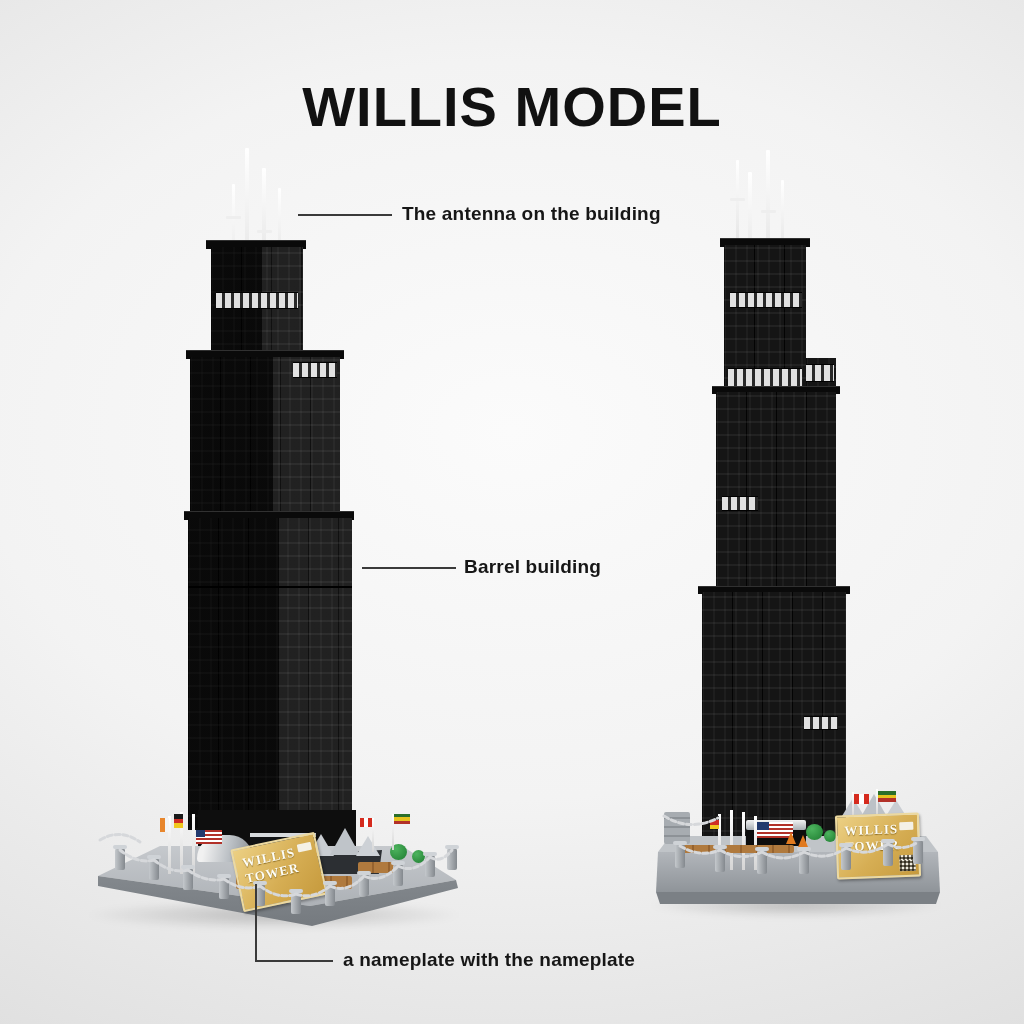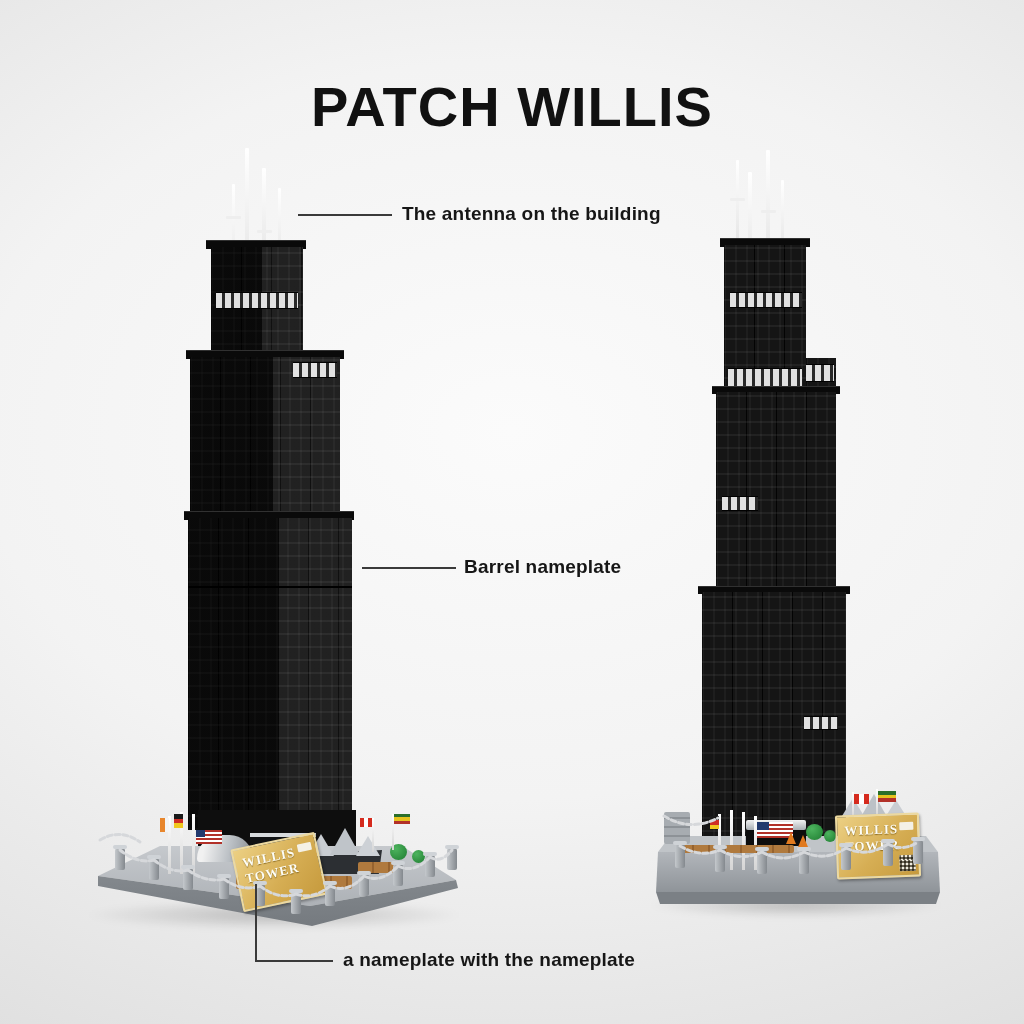--- a/index.html
+++ b/index.html
@@ -71,21 +71,21 @@
   
   .callout-line{position:absolute;background:#3a3a3a;}
   .callout-text{position:absolute;font-weight:bold;font-size:19px;color:#161616;
     letter-spacing:.2px;white-space:nowrap;}
 </style>
 </head>
 <body>
 
 <div id="canvas">
 
-  <div class="title">PATCH WILLIS</div>
+  <div class="title">WILLIS MODEL</div>
 
   <div class="abs" style="left:0;top:0;width:0;height:0;">
 
     <div class="mast" style="left:232px;top:184px;width:3px;height:148px;"></div>
     <div class="mast" style="left:245px;top:148px;width:4px;height:186px;"></div>
     <div class="mast" style="left:262px;top:168px;width:4px;height:142px;"></div>
     <div class="mast" style="left:278px;top:188px;width:3px;height:118px;"></div>
     <div class="mastbar" style="left:226px;top:216px;width:15px;height:3px;"></div>
     <div class="mastbar" style="left:257px;top:230px;width:15px;height:3px;"></div>
     <div class="mastbar" style="left:240px;top:264px;width:12px;height:3px;"></div>
@@ -267,21 +267,21 @@
     </g>
   </svg>
 
   <div>
     <div class="callout-line" style="left:298px;top:214px;width:94px;height:2px;"></div>
     <div class="callout-text" style="left:402px;top:203px;">The antenna on the building</div>
   </div>
 
   <div>
     <div class="callout-line" style="left:362px;top:567px;width:94px;height:2px;"></div>
-    <div class="callout-text" style="left:464px;top:556px;">Barrel nameplate</div>
+    <div class="callout-text" style="left:464px;top:556px;">Barrel building</div>
   </div>
 
   <div>
     <div class="callout-line" style="left:255px;top:884px;width:2px;height:78px;"></div>
     <div class="callout-line" style="left:255px;top:960px;width:78px;height:2px;"></div>
     <div class="callout-text" style="left:343px;top:949px;">a nameplate with the nameplate</div>
   </div>
 
 </div>
 

